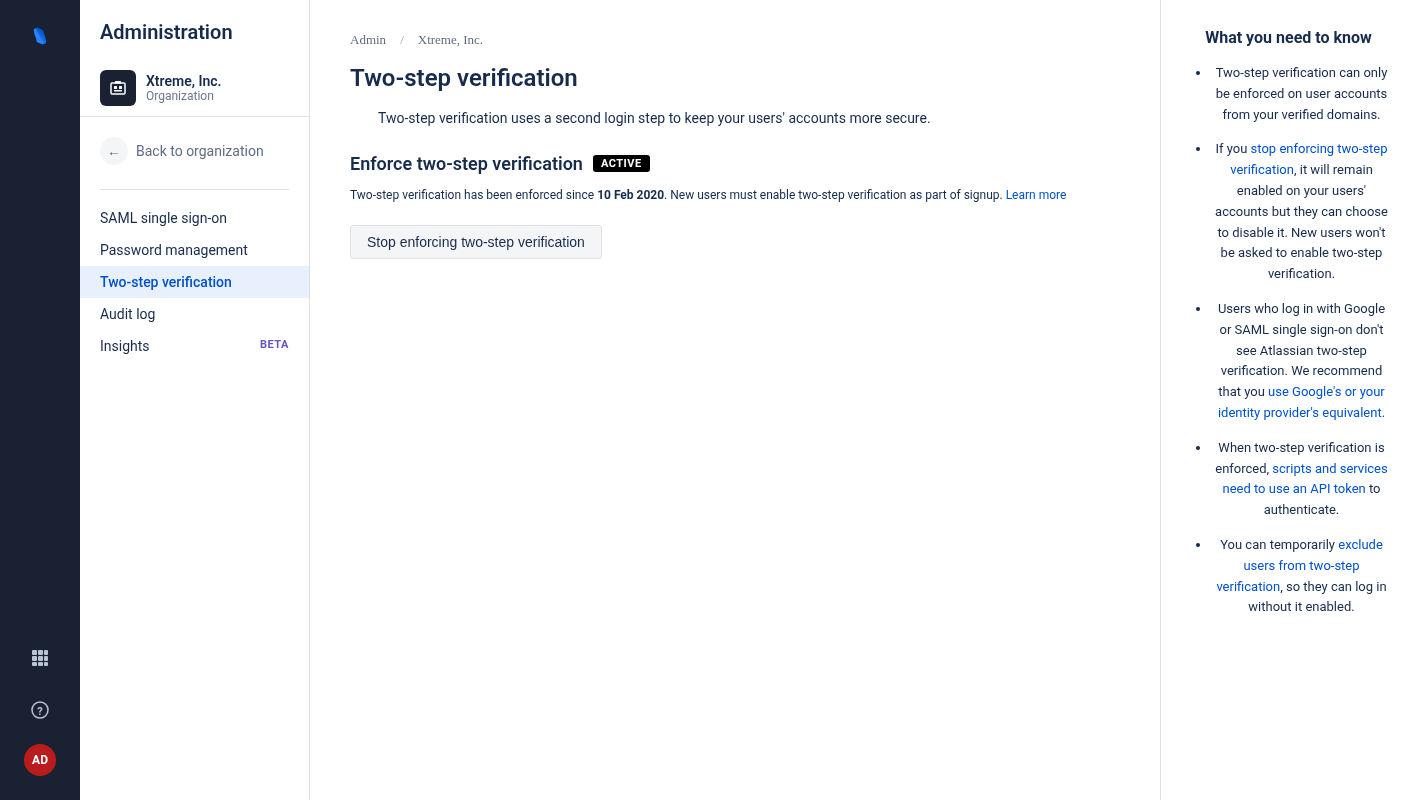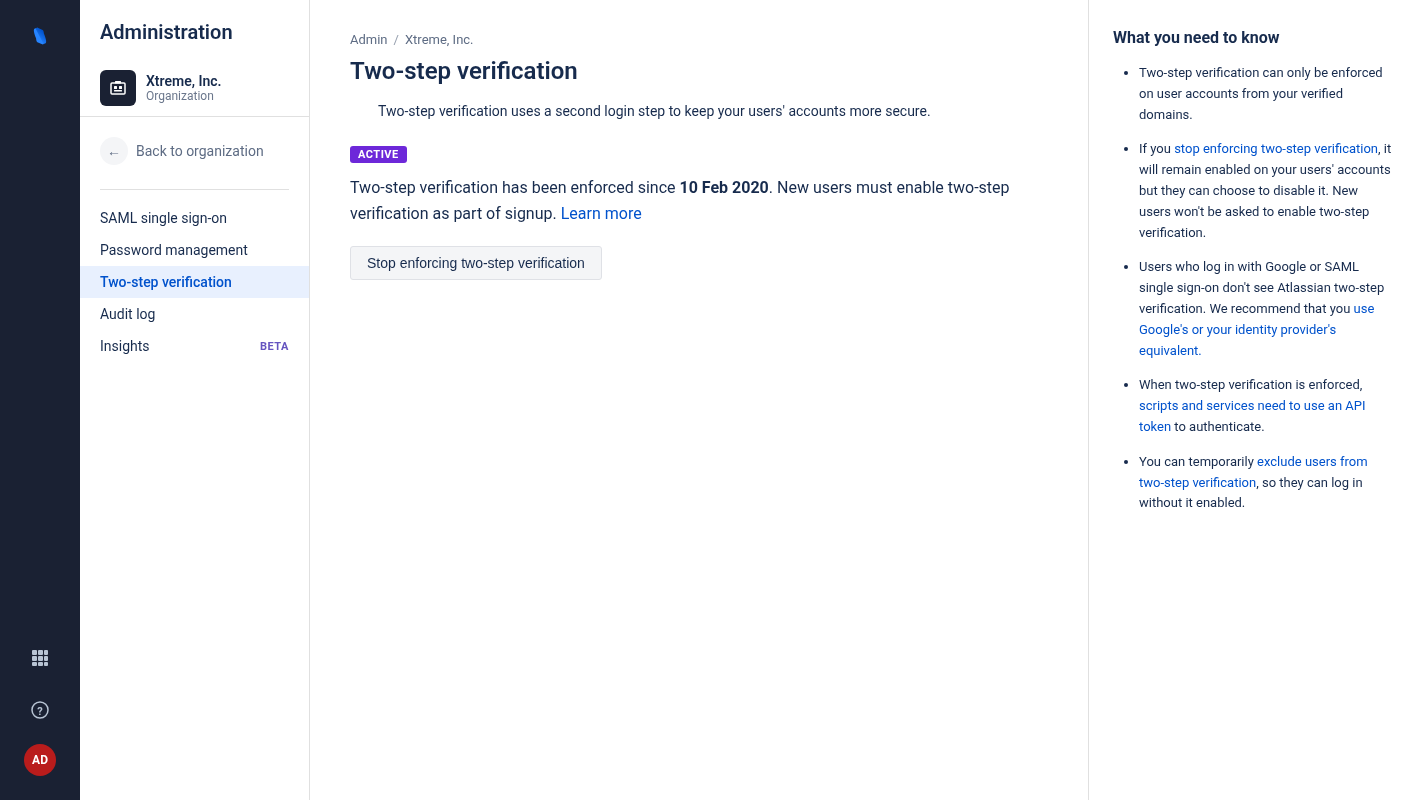--- a/index.html
+++ b/index.html
@@ -120,21 +120,21 @@
       font-size: 12px;
       font-weight: 700;
       color: #5e6c84;
       padding: 0 20px 8px;
       text-transform: none;
       letter-spacing: 0;
     }
 
     .sidebar-item {
       display: flex;
-      align-items: center;
+      align-items: flex-start;
       justify-content: space-between;
       padding: 8px 20px;
       font-size: 14px;
       color: #172b4d;
       cursor: pointer;
       text-decoration: none;
     }
     .sidebar-item.active {
       background: #e8f0fe;
       color: #0052cc;
@@ -151,24 +151,25 @@
     .main {
       flex: 1;
       background: #fff;
       overflow-y: auto;
       padding: 32px 40px;
     }
 
     .breadcrumb {
       font-size: 13px;
       color: #5e6c84;
-      margin-bottom: 10px;
-      display: flex;
-      align-items: center;
-      gap: 6px;
+      margin-bottom: 16px;
+      display: flex;
+      align-items: center;
+      gap: 14px;
+      font-family: Liberation Serif, serif;
     }
     .breadcrumb-sep { color: #97a0af; }
     .breadcrumb a { color: #5e6c84; text-decoration: none; }
 
     .page-title {
       font-size: 24px;
       font-weight: 600;
       color: #172b4d;
       margin-bottom: 16px;
     }
@@ -187,54 +188,55 @@
       color: #172b4d;
       margin-bottom: 12px;
       display: flex;
       align-items: center;
       gap: 10px;
     }
 
     .active-badge {
       font-size: 11px;
       font-weight: 700;
-      background: #6d28d9;
+      background: #000000;
       color: white;
       padding: 2px 8px;
       border-radius: 3px;
       letter-spacing: 0.5px;
     }
 
     .enforce-description {
-      font-size: 16px;
+      font-size: 12px;
       color: #172b4d;
       line-height: 1.6;
       margin-bottom: 20px;
     }
     .enforce-description strong { font-weight: 700; }
     .enforce-description a { color: #0052cc; text-decoration: none; }
 
     .stop-btn {
       padding: 8px 16px;
       font-size: 14px;
       color: #172b4d;
       background: #f4f5f7;
       border: 1px solid #dfe1e6;
       border-radius: 3px;
       cursor: pointer;
     }
 
     
     .info-panel {
-      width: 328px;
+      width: 256px;
       background: #fff;
       border-left: 1px solid #e0e0e0;
       padding: 28px 24px;
       overflow-y: auto;
       flex-shrink: 0;
+      text-align: center;
     }
 
     .info-panel-title {
       font-size: 16px;
       font-weight: 700;
       color: #172b4d;
       margin-bottom: 16px;
     }
 
     .info-list {
@@ -340,20 +342,21 @@
     <a href="#">Admin</a>
     <span class="breadcrumb-sep">/</span>
     <span>Xtreme, Inc.</span>
   </div>
 
   <h1 class="page-title">Two-step verification</h1>
 
   <p class="page-description">Two-step verification uses a second login step to keep your users' accounts more secure.</p>
 
   <div class="section-title">
+    <span>Enforce two-step verification</span>
     <span class="active-badge">ACTIVE</span>
   </div>
 
   <p class="enforce-description">
     <span>Two-step verification has been enforced since </span><strong>10 Feb 2020</strong><span>. New users must enable two-step verification as part of signup.</span> <a href="#">Learn more</a>
   </p>
 
   <button class="stop-btn">Stop enforcing two-step verification</button>
 </div>
 

